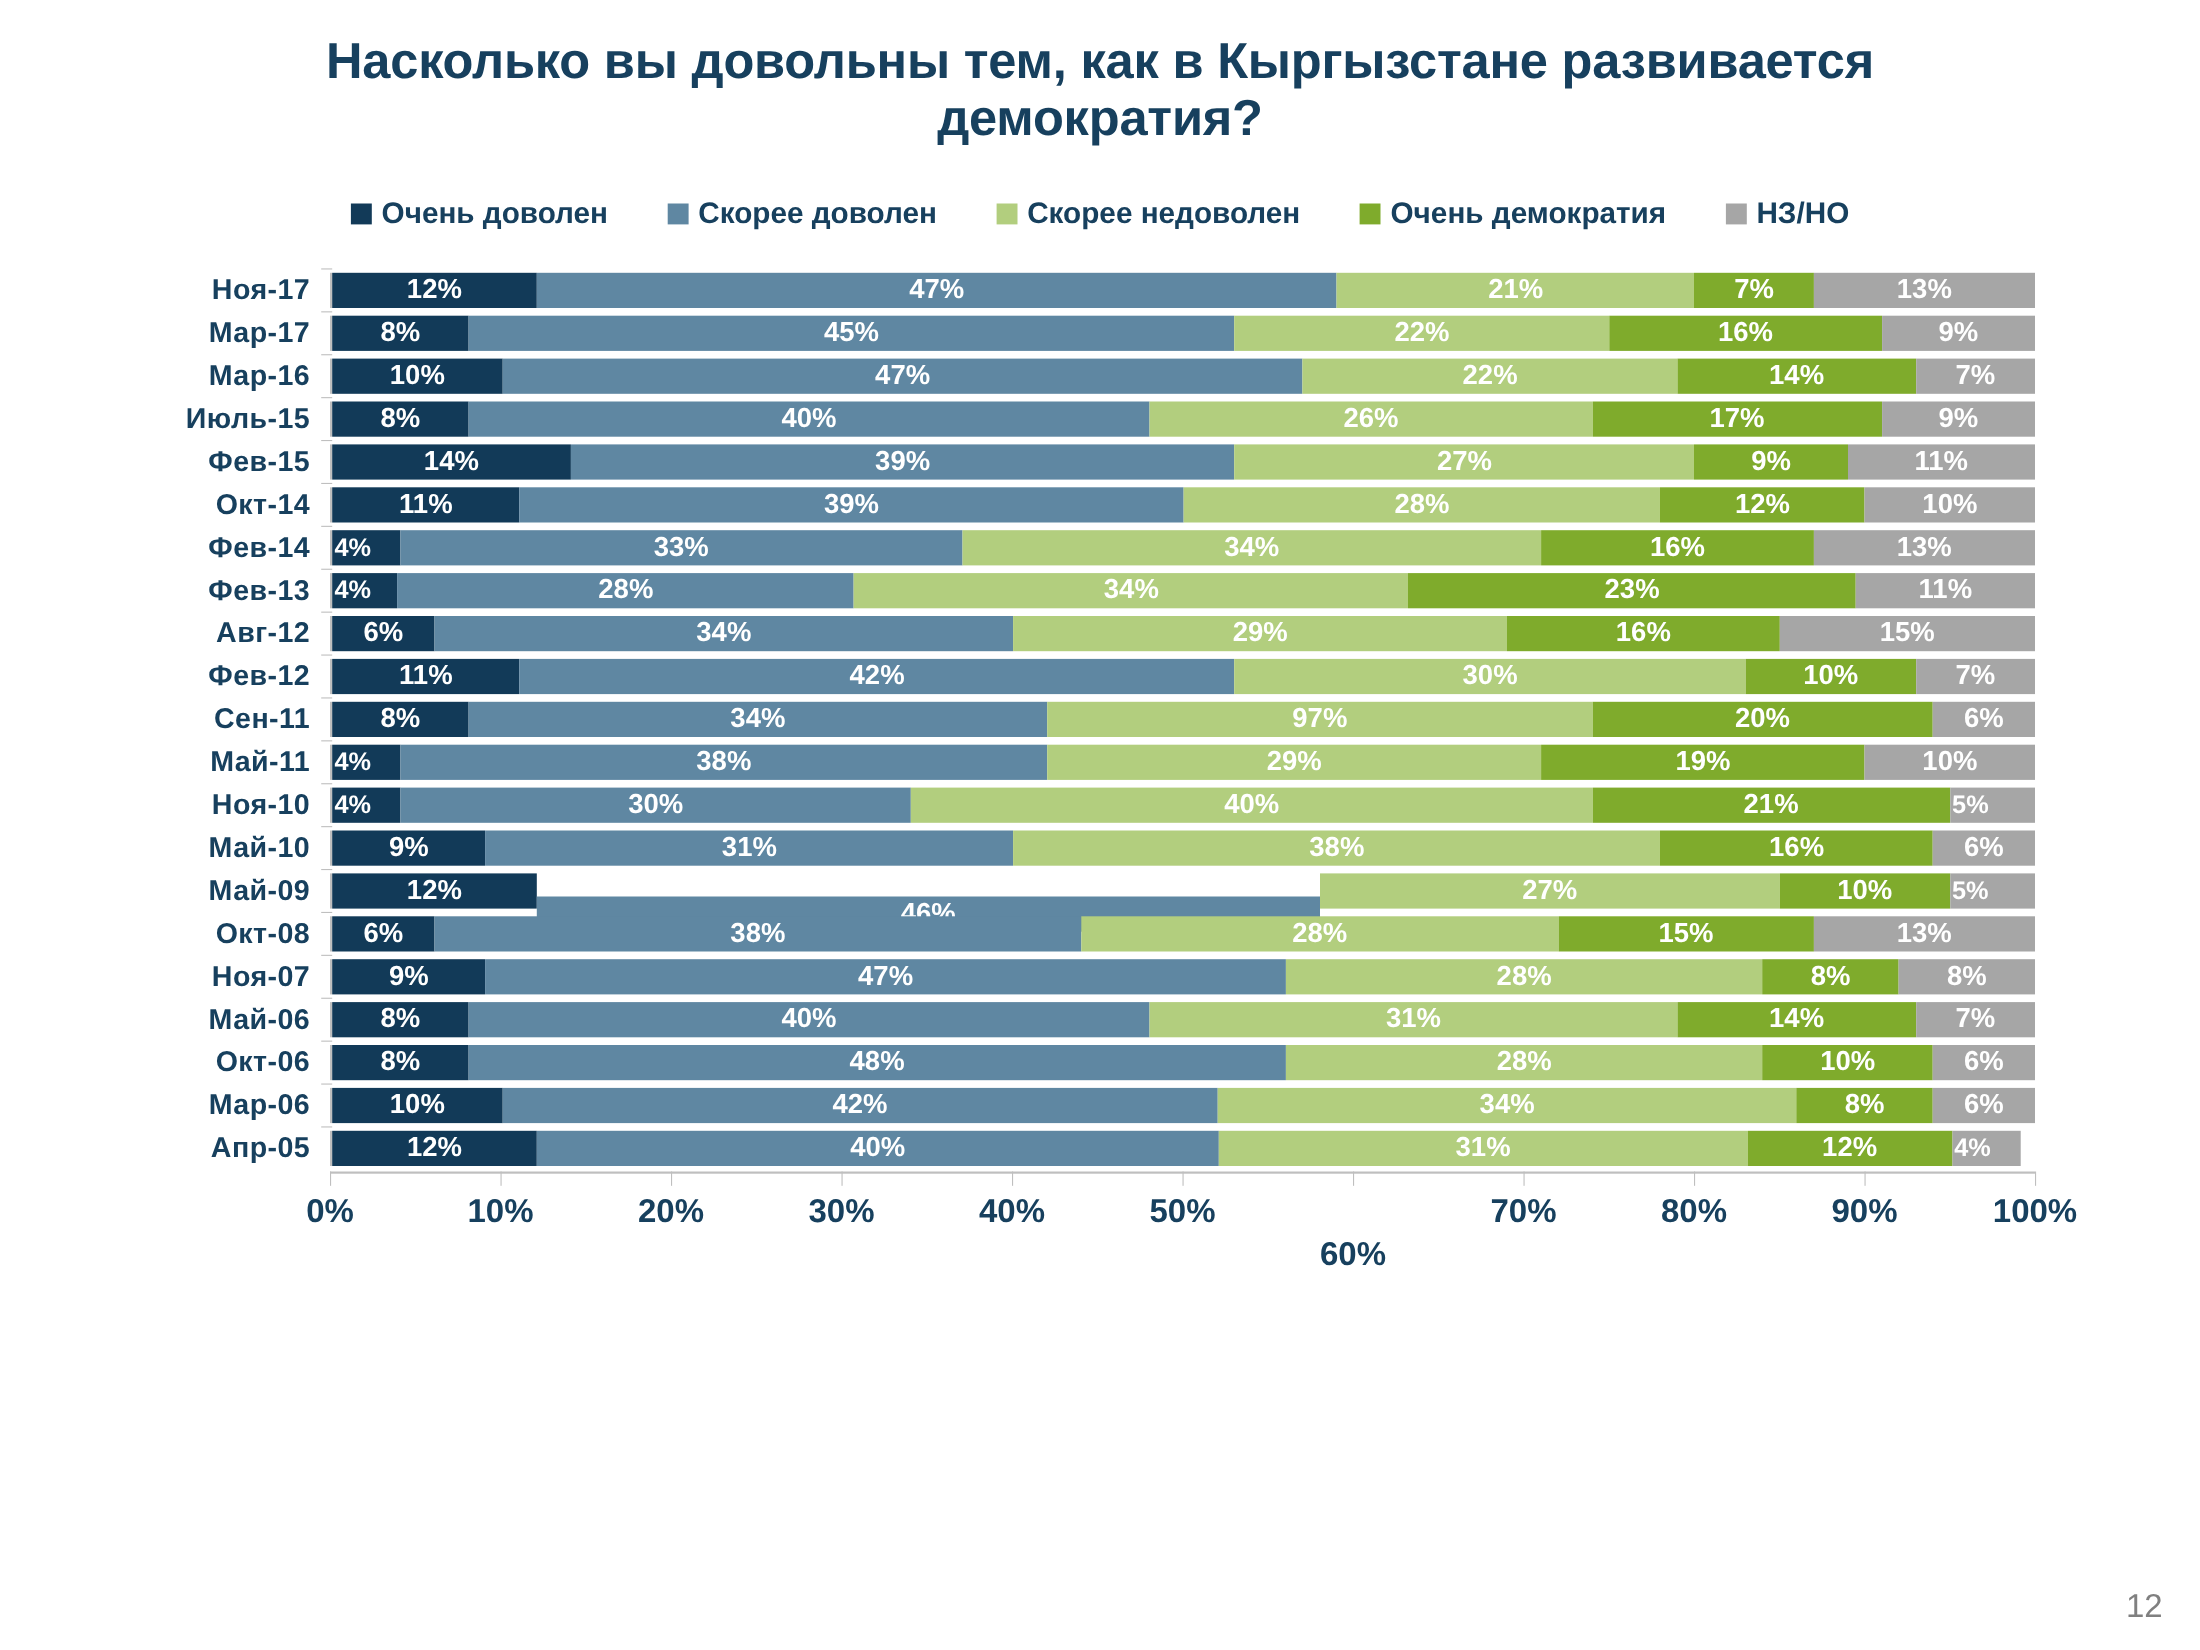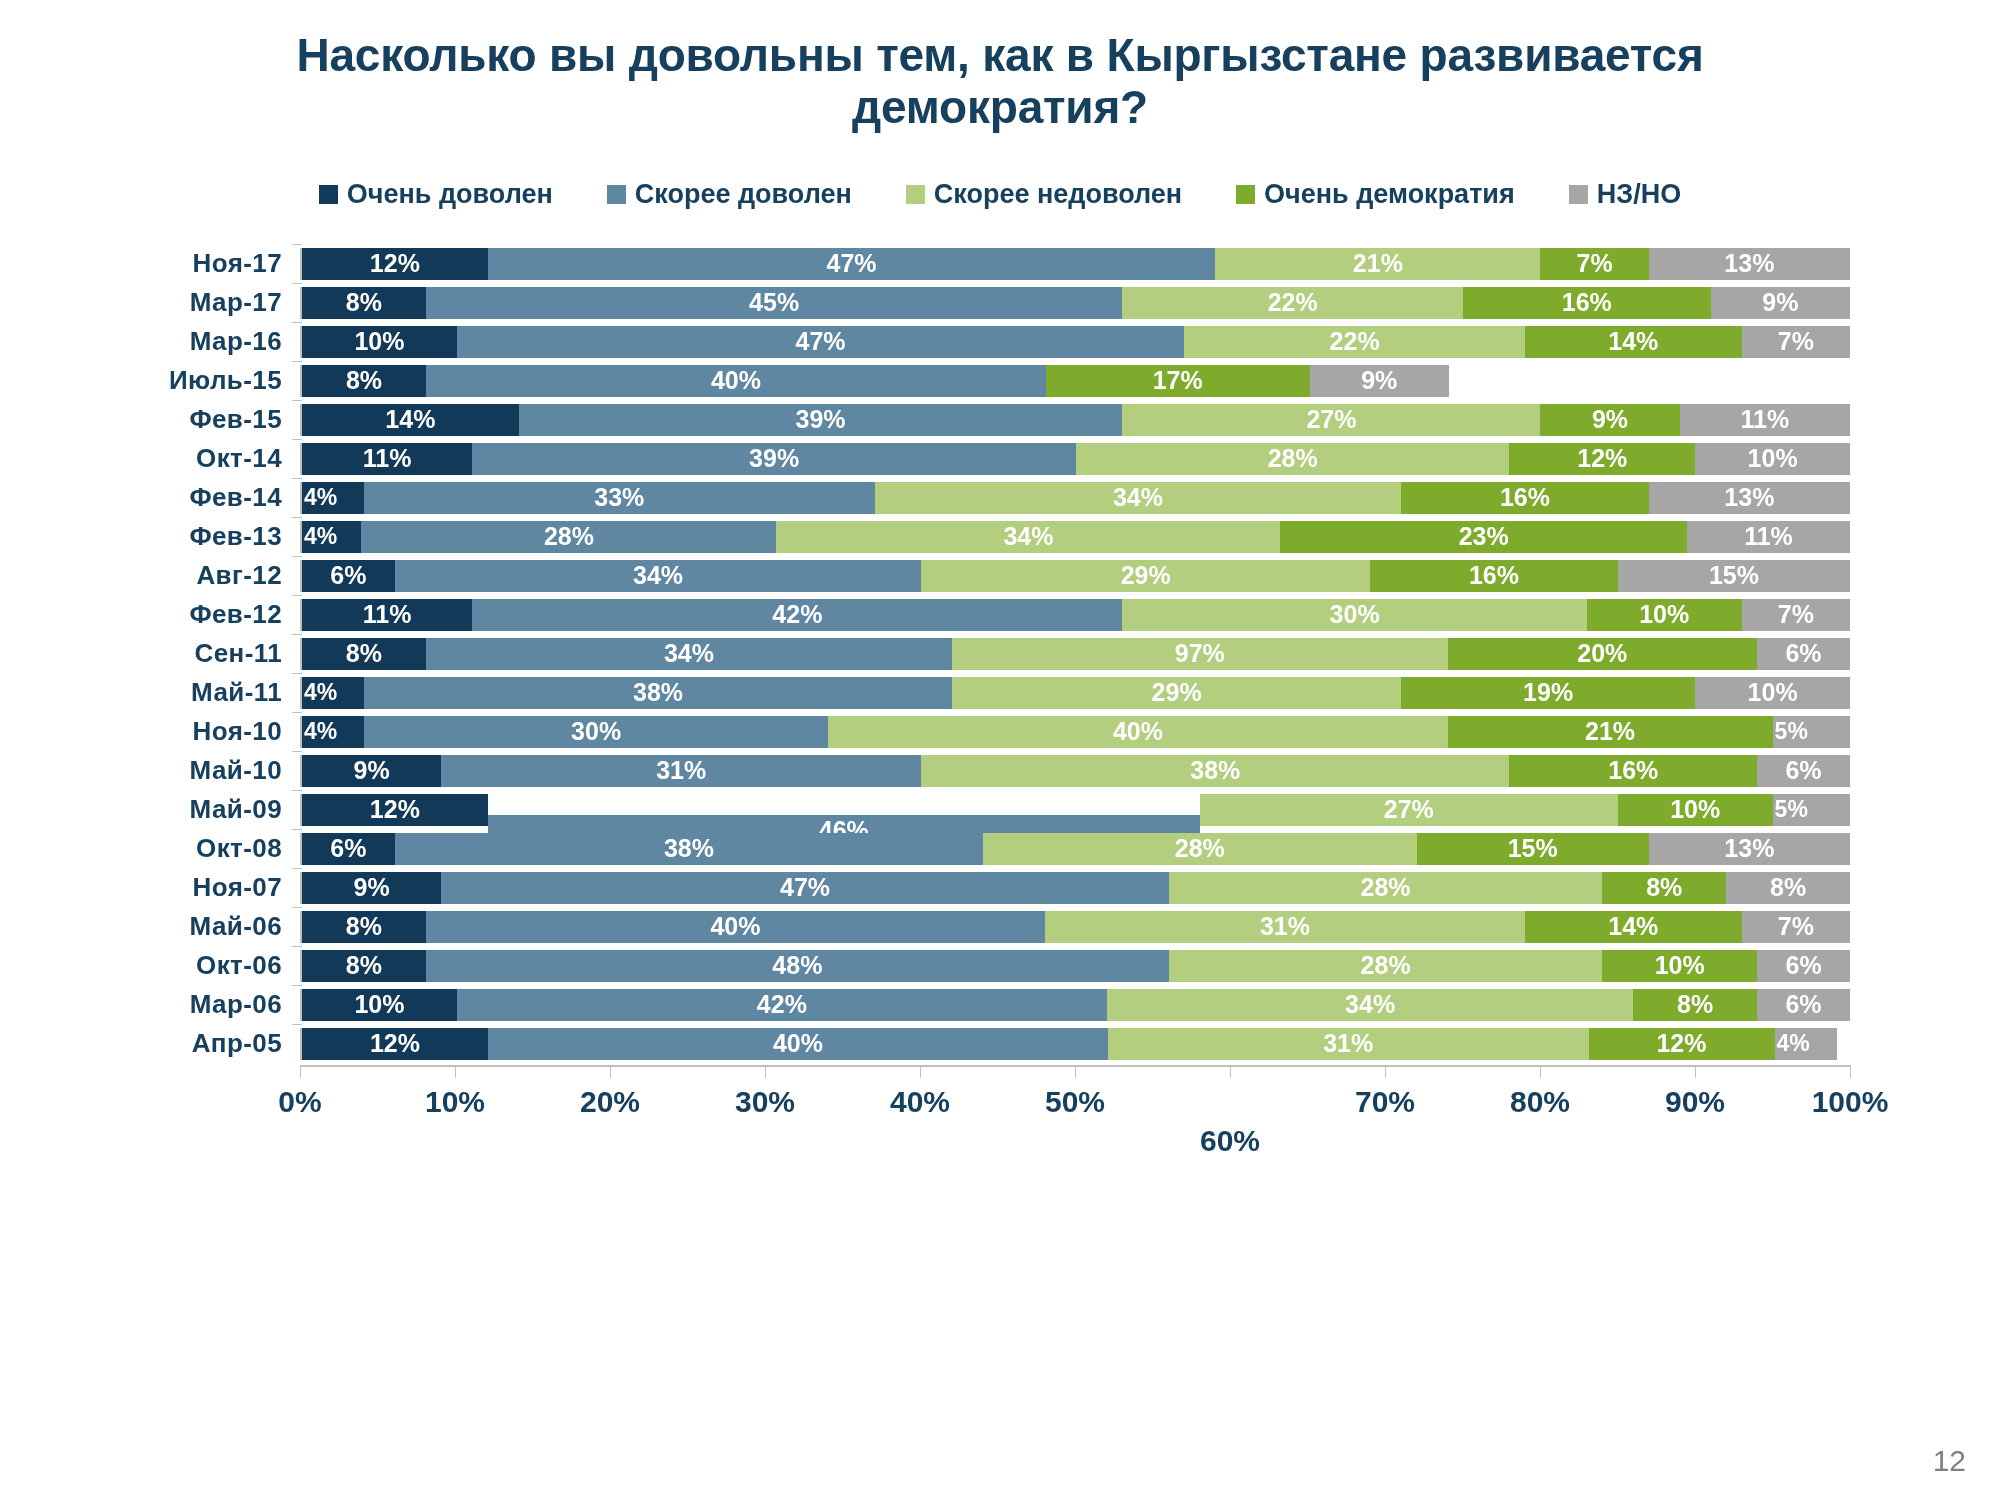--- a/index.html
+++ b/index.html
@@ -225,20 +225,21 @@
           <div class="seg" style="width: 217px; background: rgb(127, 171, 44);">14%</div>
           <div class="seg" style="width: 108.5px; background: rgb(166, 166, 166);">7%</div>
         </div>
       </div>
       <div class="chart-row">
         <div class="row-label">Июль-15</div>
         <div class="row-bars">
           <div class="tickmark"></div>
           <div class="seg" style="width: 124px; background: rgb(18, 58, 88);">8%</div>
           <div class="seg" style="width: 620px; background: rgb(95, 135, 162);">40%</div>
+          <div class="seg" style="width: 403px; background: rgb(178, 206, 126);">26%</div>
           <div class="seg" style="width: 263.5px; background: rgb(127, 171, 44);">17%</div>
           <div class="seg" style="width: 139.5px; background: rgb(166, 166, 166);">9%</div>
         </div>
       </div>
       <div class="chart-row">
         <div class="row-label">Фев-15</div>
         <div class="row-bars">
           <div class="tickmark"></div>
           <div class="seg" style="width: 217px; background: rgb(18, 58, 88);">14%</div>
           <div class="seg" style="width: 604.5px; background: rgb(95, 135, 162);">39%</div>

